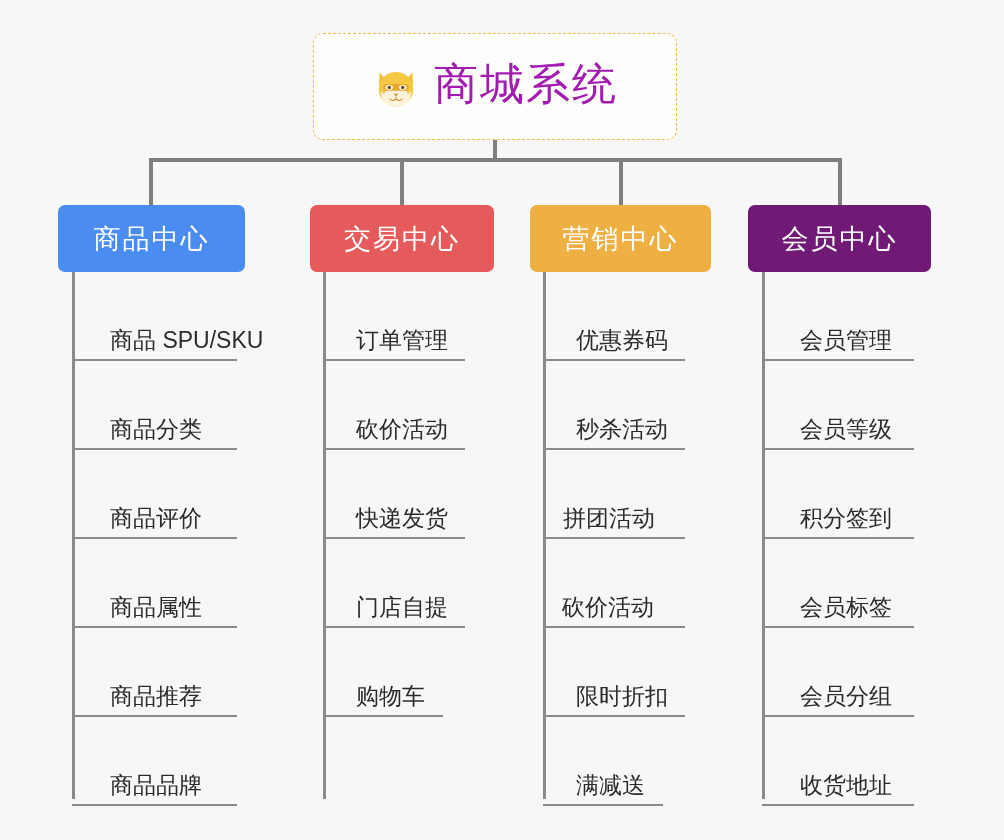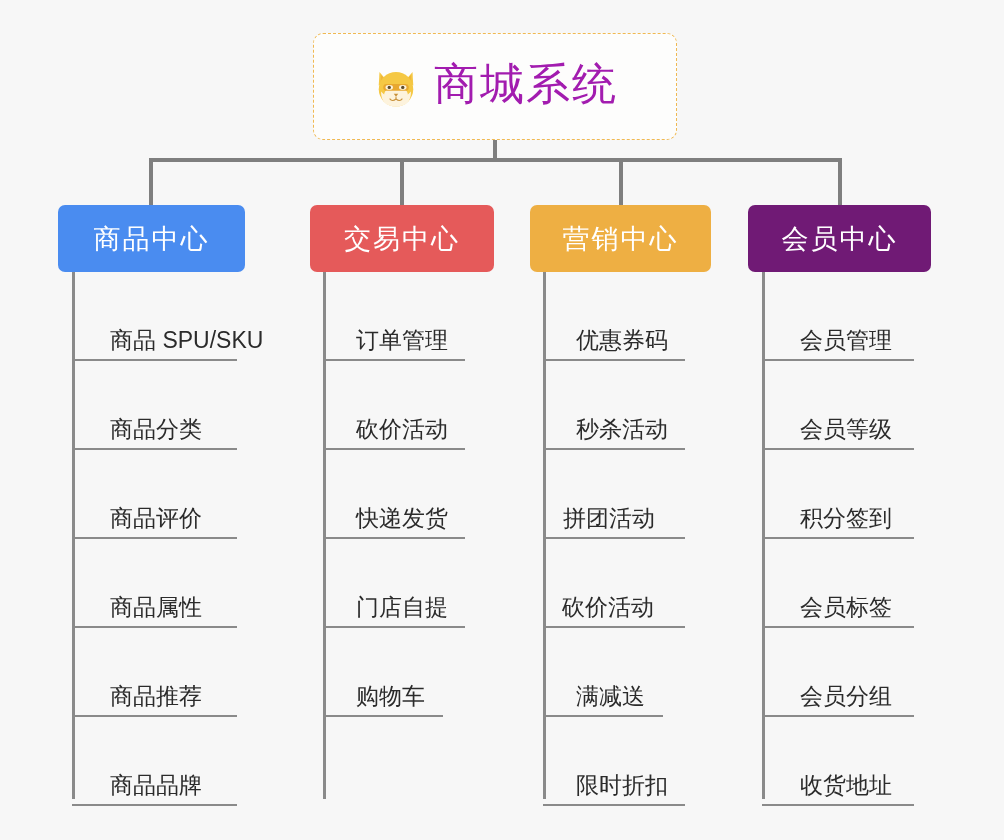--- a/index.html
+++ b/index.html
@@ -200,25 +200,25 @@
       </div>
       <div class="leaf-item" style="width:142px;">
         <span class="leaf-label" style="padding-left:33px;">秒杀活动</span>
       </div>
       <div class="leaf-item" style="width:142px;">
         <span class="leaf-label" style="margin-left:20px;">拼团活动</span>
       </div>
       <div class="leaf-item" style="width:142px;">
         <span class="leaf-label" style="padding-left:19px;">砍价活动</span>
       </div>
+      <div class="leaf-item" style="width:142px;">
+        <span class="leaf-label" style="padding-left:33px;">限时折扣</span>
+      </div>
       <div class="leaf-item" style="width:120px;">
         <span class="leaf-label" style="padding-left:33px;">满减送</span>
-      </div>
-      <div class="leaf-item" style="width:142px;">
-        <span class="leaf-label" style="padding-left:33px;">限时折扣</span>
       </div>
     </div>
   </div>
 
   <div class="column" style="left:748px; width:183px;">
     <div class="cat-header" style="width: 183px; background: #701a75;">
       <span>会员中心</span>
     </div>
     <div class="col-spine" style="left:14px; top:67px; height:527px;"></div>
     <div class="leaf-list" style="left:14px; width:152px;">

